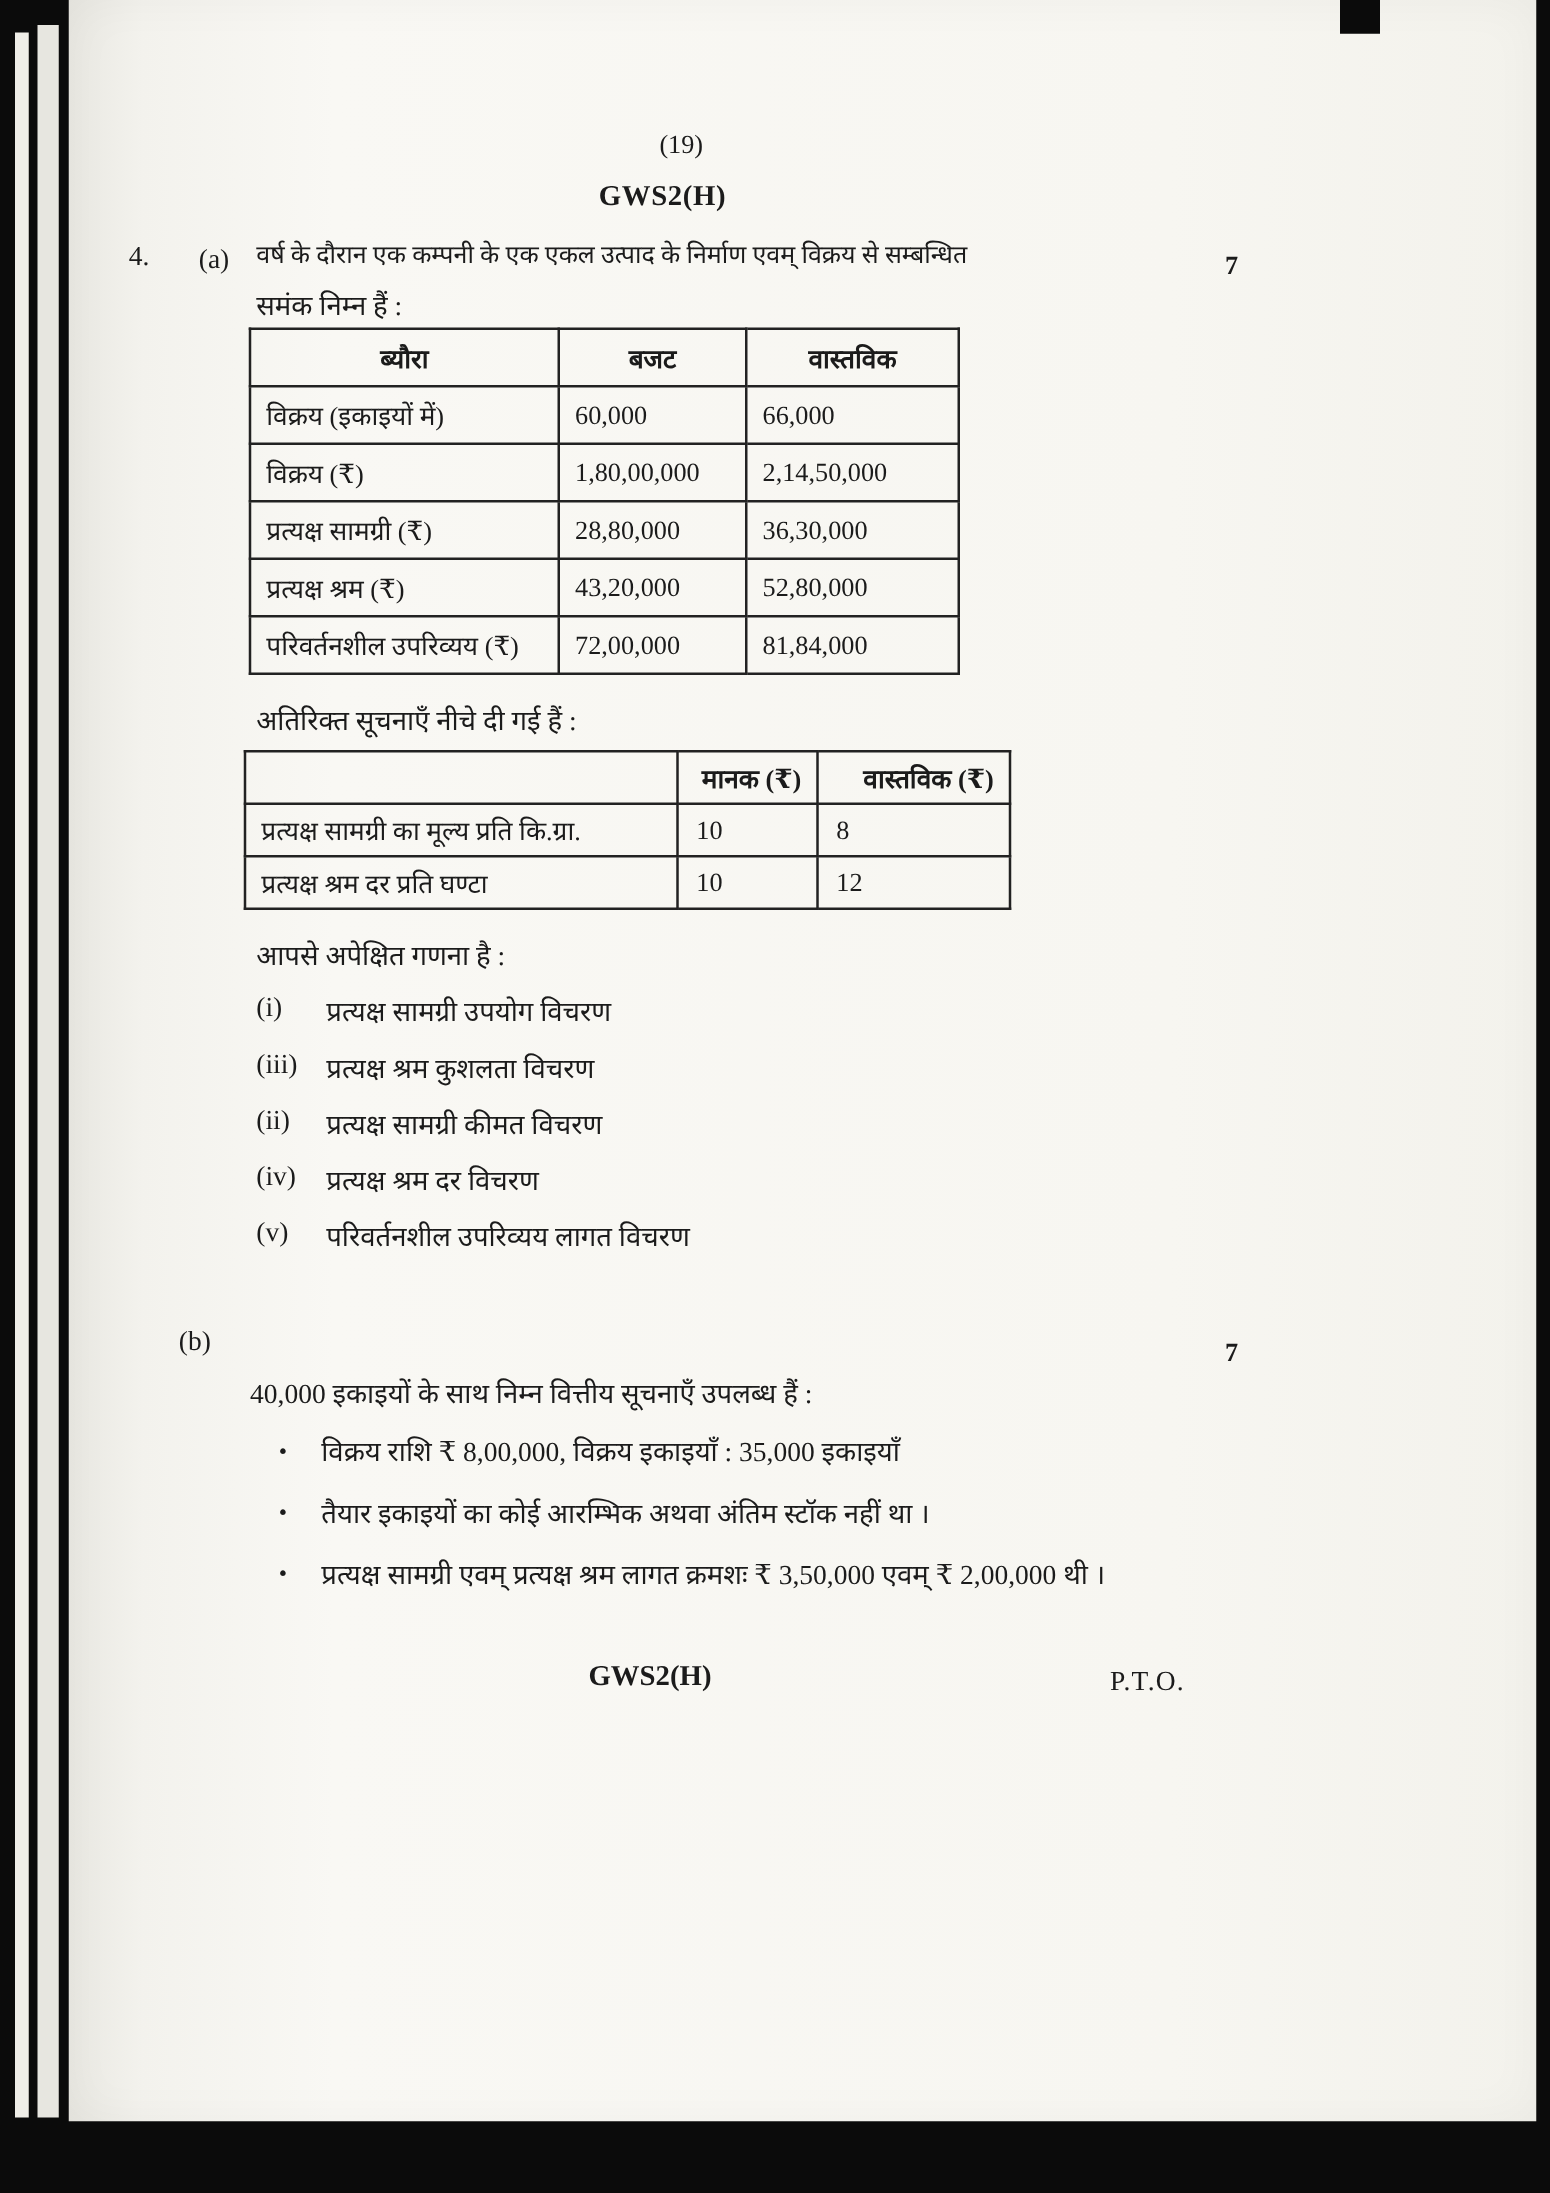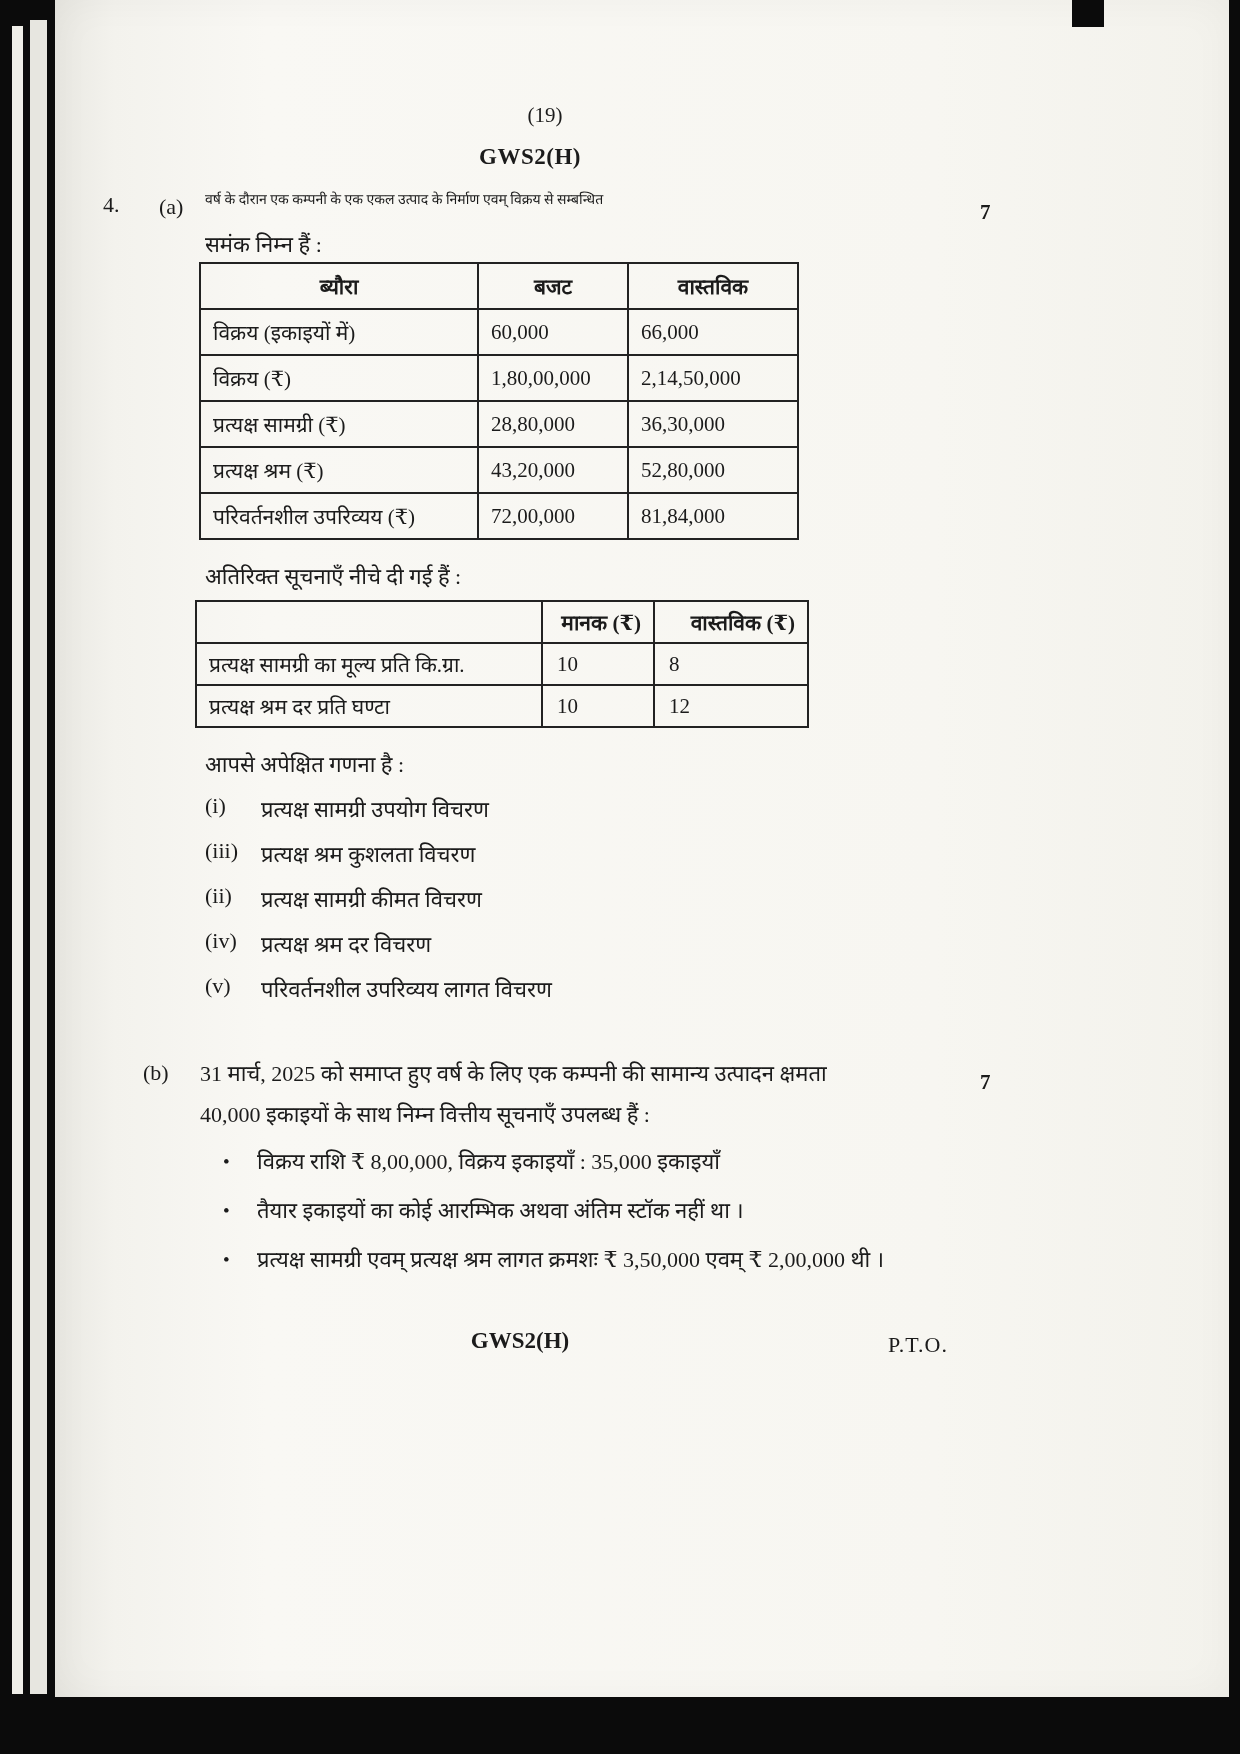--- a/index.html
+++ b/index.html
@@ -23,33 +23,33 @@
   .strip2 { left:30px; top:20px; width:17px; height:1674px; background:#e7e6e0; }
   .corner-mark { position:absolute; left:1072px; top:0; width:32px; height:27px; background:#0b0b0b; }
 
   .abs { position:absolute; }
 
   .page-number { left:435px; top:103px; width:110px; font-size:21px; text-align:center; }
   .header-code { left:375px; top:144px; width:200px; font-size:23px; font-weight:bold; text-align:center; letter-spacing:0.5px; }
 
   .q-num   { left:48px;  top:192px; font-size:22px; }
   .qa-label{ left:104px; top:194px; font-size:22px; }
-  .qa-line1{ left:150px; top:190px; width:745px; font-size:14px; line-height:1.45; }
+  .qa-line1{ left:150px; top:190px; width:745px; font-size:20px; line-height:1.45; }
   .qa-line2{ left:150px; top:228px; width:745px; font-size:22px; }
   .marks   { font-size:21px; font-weight:bold; }
   .marks-a { left:925px; top:200px; }
   .marks-b { left:925px; top:1070px; }
 
   table { border-collapse:collapse; font-size:21px; background:transparent; }
   td,th { border:2px solid #222; padding:4px 12px; }
   th { font-weight:bold; text-align:center; }
 
   .table1 { left:144px; top:262px; }
   .table1 td, .table1 th { height:46px; }
-  .table1 .c1 { width:278px; }
+  .table1 .c1 { width:247px; }
   .table1 .c2 { width:150px; }
   .table1 .c3 { width:170px; }
   .table1 .lbl { text-align:left; }
   .table1 .num { text-align:left; }
 
   .additional-info { left:150px; top:560px; font-size:22px; }
 
   .table2 { left:140px; top:600px; }
   .table2 td, .table2 th { height:42px; }
   .table2 .c1 { width:346px; }
@@ -173,21 +173,20 @@
       <span class="roman">(iv)</span>
       <span>प्रत्यक्ष श्रम दर विचरण</span>
     </div>
     <div class="calc-item">
       <span class="roman">(v)</span>
       <span>परिवर्तनशील उपरिव्यय लागत विचरण</span>
     </div>
   </div>
 
   <div class="abs qb-label">(b)</div>
-  <div class="abs qb-line1">31 मार्च, 2025 को समाप्त हुए वर्ष के लिए एक कम्पनी की सामान्य उत्पादन क्षमता</div>
   <div class="abs qb-line2">40,000 इकाइयों के साथ निम्न वित्तीय सूचनाएँ उपलब्ध हैं :</div>
   <div class="abs marks marks-b">7</div>
 
   <div class="abs bullet-list">
     <div class="bullet-item">
       <span class="dot">•</span>
       <span>विक्रय राशि ₹ 8,00,000, विक्रय इकाइयाँ : 35,000 इकाइयाँ</span>
     </div>
     <div class="bullet-item">
       <span class="dot">•</span>

